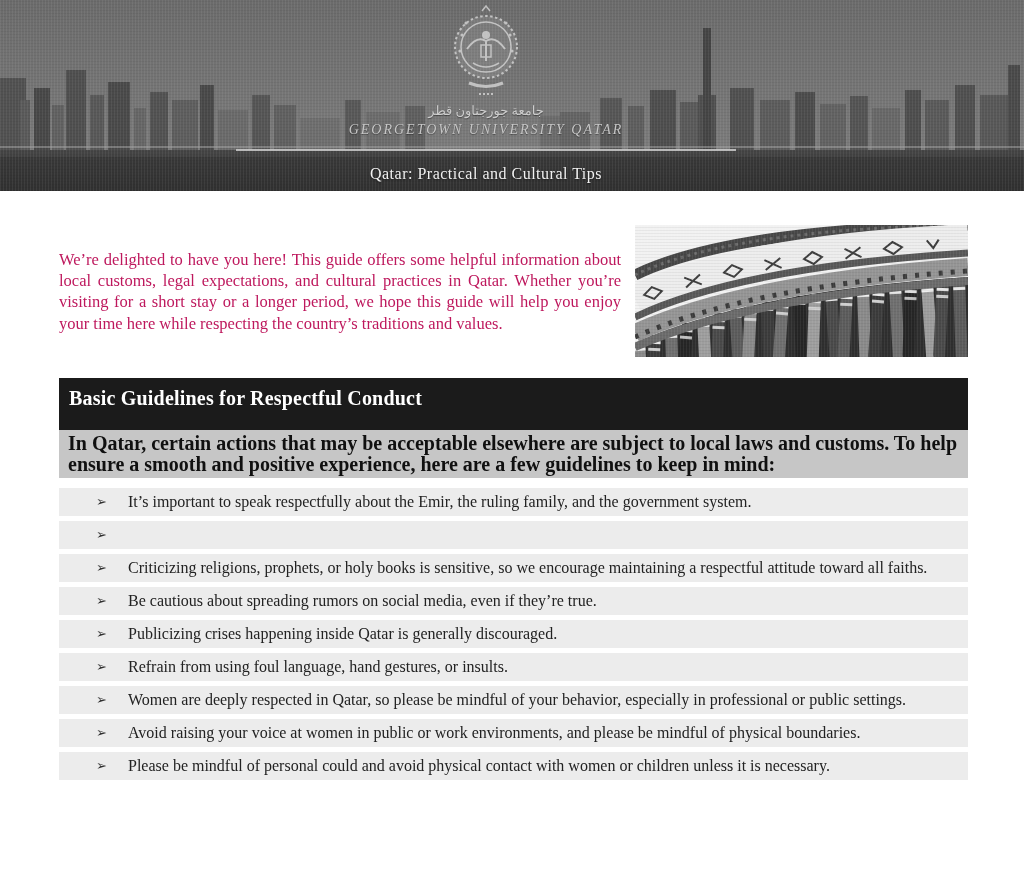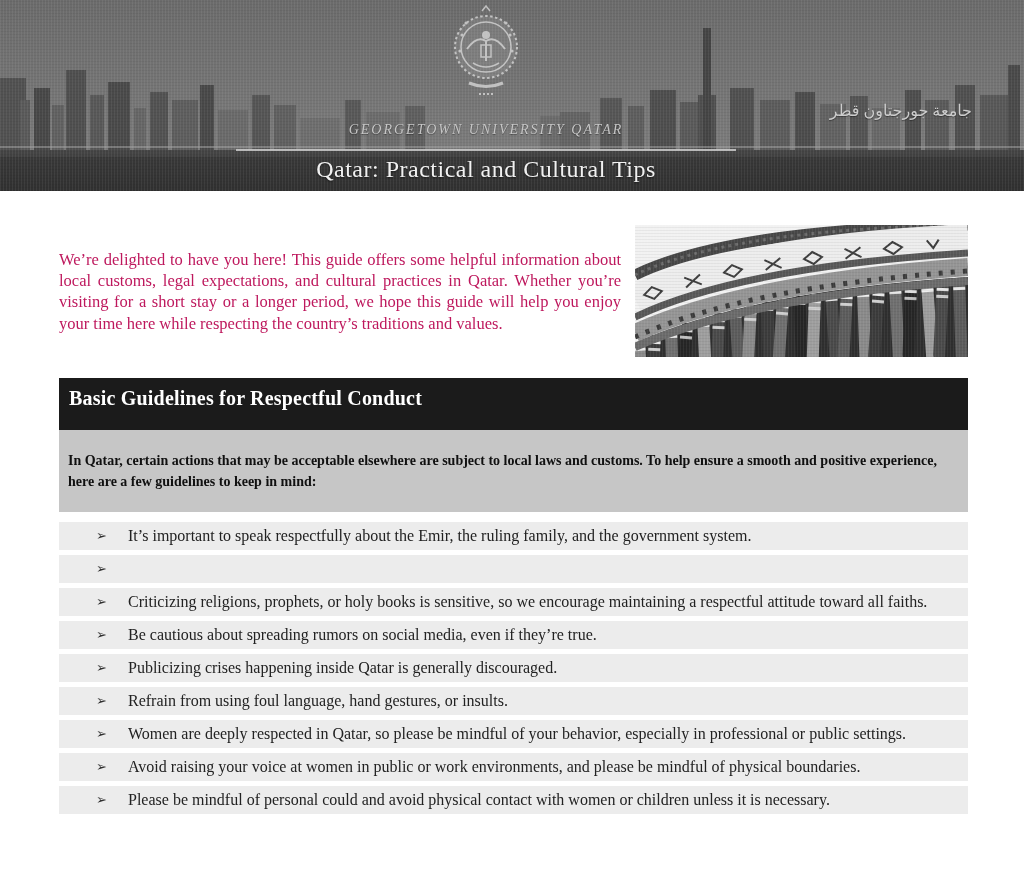--- a/index.html
+++ b/index.html
@@ -7,35 +7,35 @@
   .page{position:relative;width:1024px;height:869px;background:#ffffff;overflow:hidden;}
 
   
   .header{position:absolute;left:0;top:0;width:1024px;height:191px;background:#6f6f6f;overflow:hidden;}
   .header .skyline{position:absolute;left:0;top:0;width:100%;height:100%;}
   .texture{position:absolute;inset:0;pointer-events:none;
     background-image:repeating-linear-gradient(90deg,rgba(255,255,255,.06) 0 1px,transparent 1px 3px),
                      repeating-linear-gradient(0deg,rgba(0,0,0,.05) 0 1px,transparent 1px 3px);}
   .header-inner{position:absolute;left:0;top:0;width:972px;text-align:center;}
   .seal{margin-top:5px;opacity:.92;}
-  .arabic{font-size:16px;color:#cdcdcd;letter-spacing:1px;line-height:15px;text-shadow:0 1px 1px rgba(0,0,0,.4);text-align:right;}
+  .arabic{font-size:13px;color:#cdcdcd;letter-spacing:1px;line-height:15px;text-shadow:0 1px 1px rgba(0,0,0,.4);}
   .univ{margin-top:4px;font-size:14px;font-style:italic;letter-spacing:2px;color:#c6c6c6;text-shadow:0 1px 1px rgba(0,0,0,.4);}
   .rule{width:500px;height:2px;background:#cdcdcd;opacity:.85;margin:11px auto 0 auto;}
-  .doc-title{margin-top:5px;font-size:24px;color:#f1f1f1;letter-spacing:.5px;text-shadow:0 1px 2px rgba(0,0,0,.55);}
+  .doc-title{margin-top:14px;font-size:16px;color:#f1f1f1;letter-spacing:.5px;text-shadow:0 1px 2px rgba(0,0,0,.55);}
 
   
   .intro{position:absolute;top:224px;left:59px;width:909px;}
   .intro-text{width:562px;padding-top:8px;font-size:16.5px;line-height:21.4px;color:#be185d;text-align:justify;}
   .intro-photo{position:absolute;top:1px;right:0;width:333px;height:132px;overflow:hidden;background:#e9e9e9;}
   .intro-photo svg{display:block;}
 
   
   .section{position:absolute;top:378px;left:59px;width:909px;}
   .banner{height:52px;line-height:40px;background:#1b1b1b;color:#ffffff;font-weight:bold;font-size:20px;padding-left:10px;box-sizing:border-box;letter-spacing:.2px;}
-  .sub{background:#c6c6c6;padding:20px 9px;font-weight:bold;font-size:14px;line-height:21px;color:#101010;}
+  .sub{background:#c6c6c6;padding:3px 9px;font-weight:bold;font-size:20px;line-height:21px;color:#101010;}
   .glist{list-style:none;margin:10px 0 0 0;padding:0;}
   .glist li{display:flex;background:#ececec;padding:4px 14px 4px 37px;margin-bottom:5px;font-size:16px;line-height:20px;color:#222222;box-sizing:border-box;}
   .bullet{flex:0 0 32px;width:32px;font-size:13px;color:#2f2f2f;line-height:20px;}
   .gtext{flex:1;}
 </style>
 </head>
 <body>
 
 <div class="page">
 

